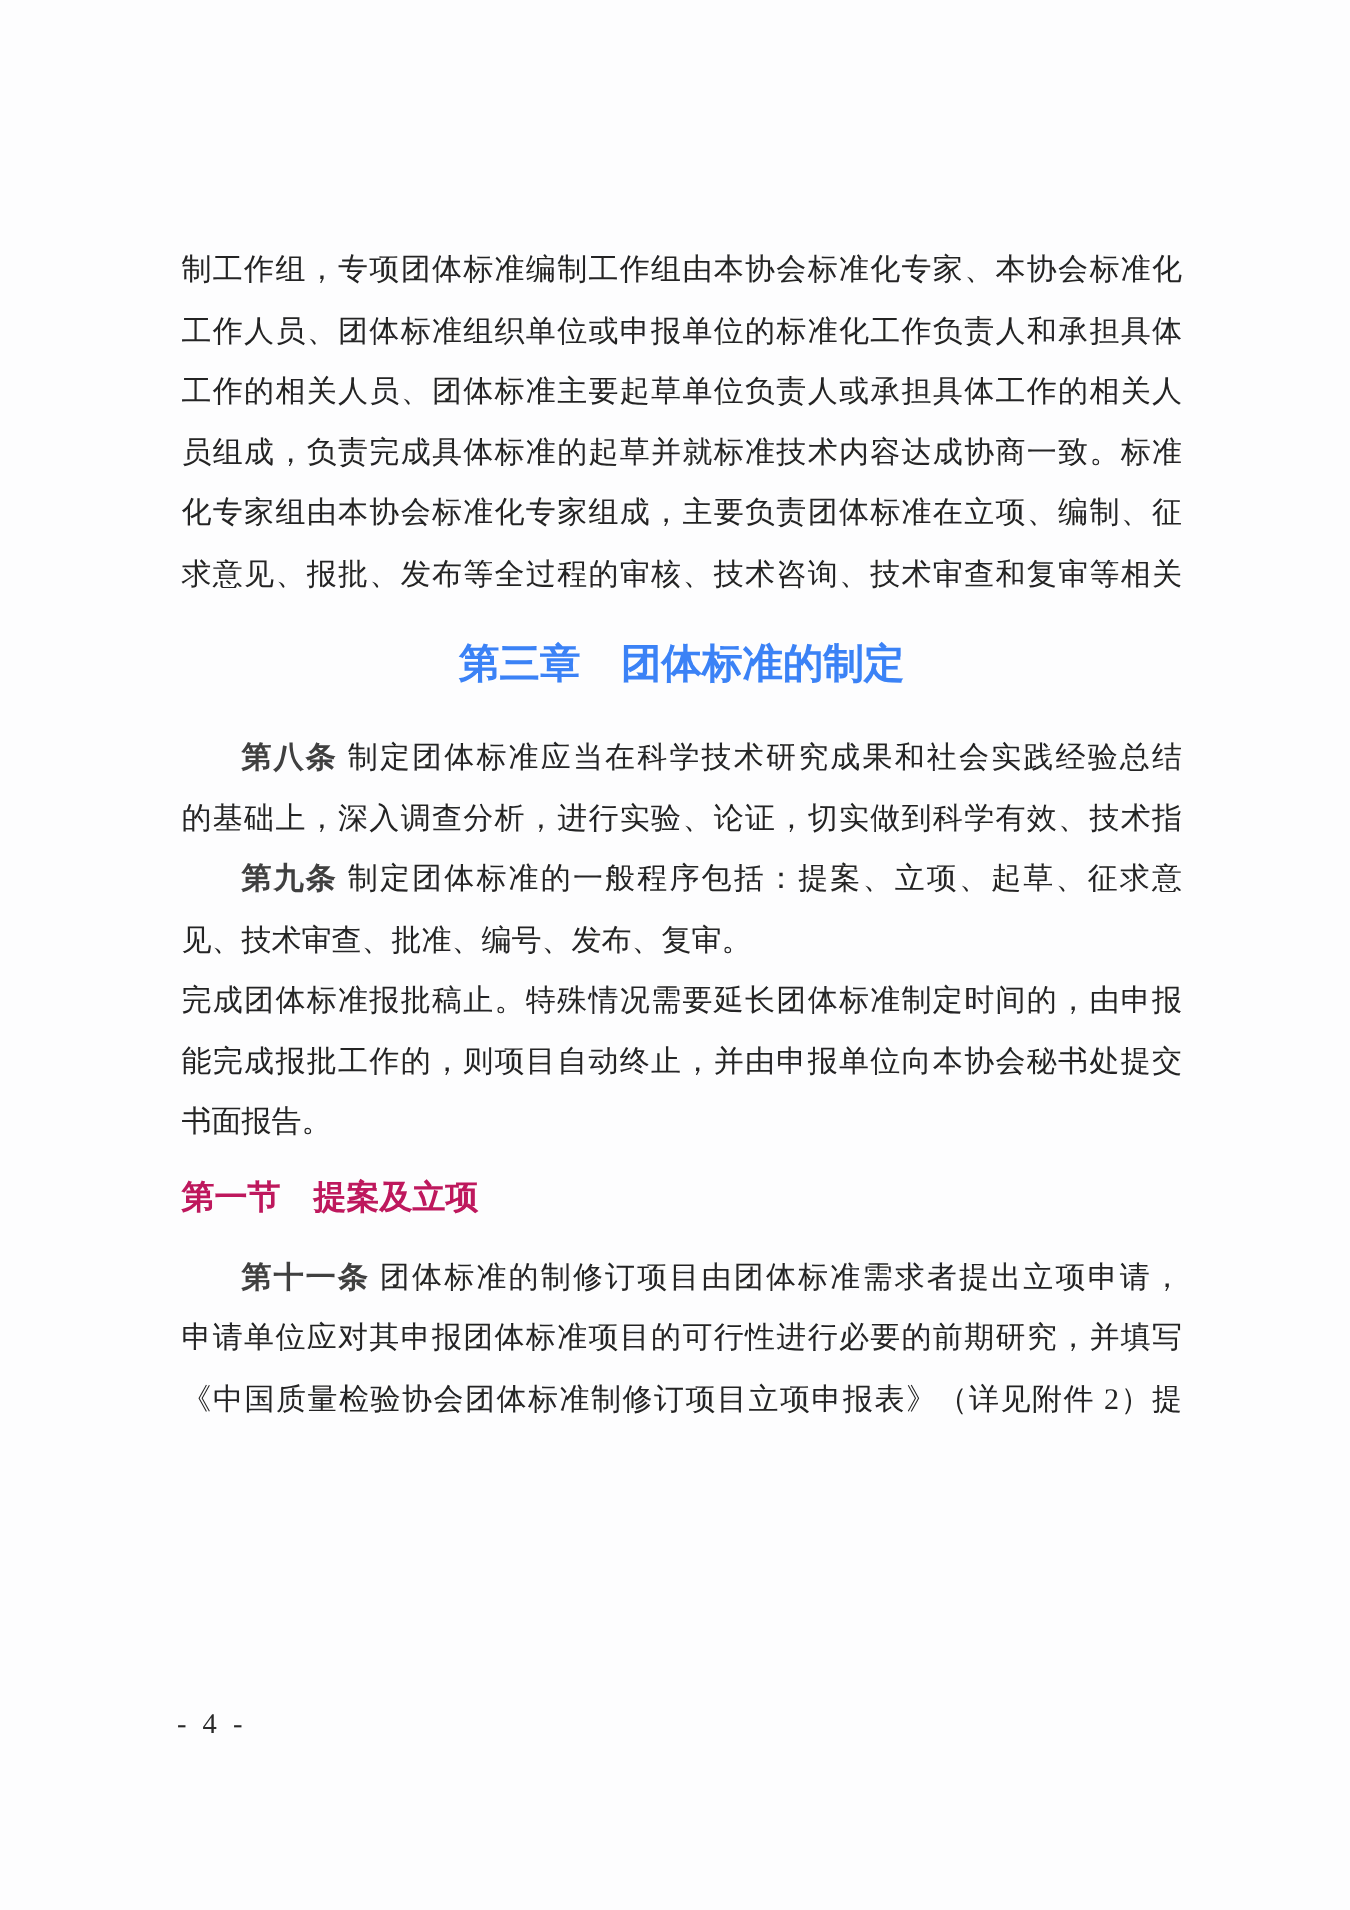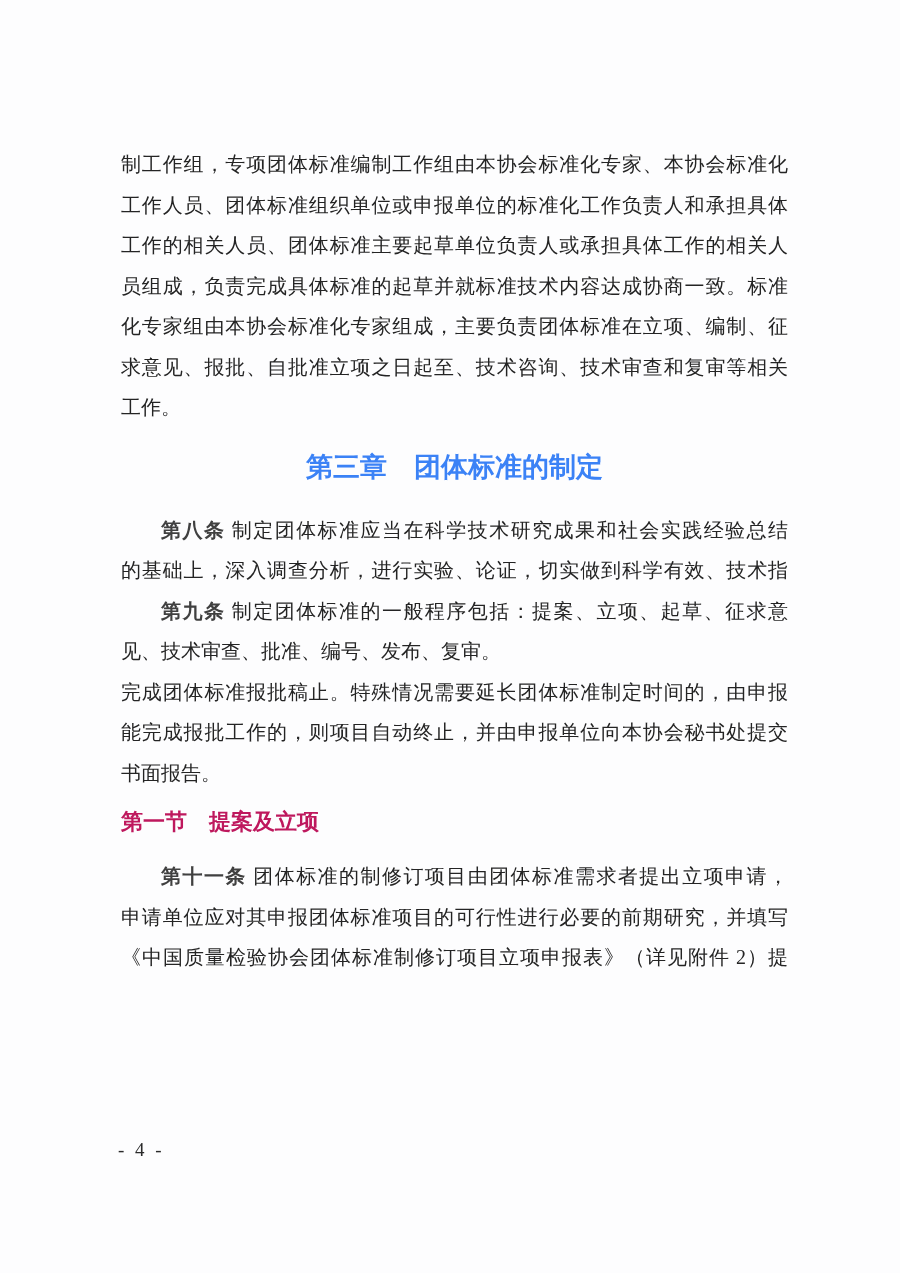--- a/index.html
+++ b/index.html
@@ -13,21 +13,21 @@
     height: 1273px;
     margin: 0 auto;
     background: #fdfdfe;
     color: #222222;
     font-family: "Liberation Serif", "DejaVu Serif", serif;
     overflow: hidden;
   }
   .content {
     position: absolute;
     left: 121px;
-    top: 144px;
+    top: 160px;
     width: 667px;
   }
   .para { margin: 0; }
   .line {
     font-size: 20px;
     line-height: 40.5px;
     text-align: justify;
     text-justify: inter-character;
     color: #242424;
   }
@@ -68,22 +68,21 @@
 <body>
 
 <div class="page">
   <div class="content" id="doc">
       <div class="para">
         <div class="line just">制工作组，专项团体标准编制工作组由本协会标准化专家、本协会标准化</div>
         <div class="line just">工作人员、团体标准组织单位或申报单位的标准化工作负责人和承担具体</div>
         <div class="line just">工作的相关人员、团体标准主要起草单位负责人或承担具体工作的相关人</div>
         <div class="line just">员组成，负责完成具体标准的起草并就标准技术内容达成协商一致。标准</div>
         <div class="line just">化专家组由本协会标准化专家组成，主要负责团体标准在立项、编制、征</div>
-        <div class="line just">求意见、报批、自批准立项之日起至、技术咨询、技术审查和复审等相关</div>
-        <div class="line last">工作。</div>
+        <div class="line just">求意见、报批、发布等全过程的审核、技术咨询、技术审查和复审等相关</div>
       </div>
       <div class="h1">第三章　团体标准的制定</div>
       <div class="para">
         <div class="line just ind"><span class="lead">第八条</span> 制定团体标准应当在科学技术研究成果和社会实践经验总结</div>
         <div class="line just">的基础上，深入调查分析，进行实验、论证，切实做到科学有效、技术指</div>
       </div>
       <div class="para">
         <div class="line just ind"><span class="lead">第九条</span> 制定团体标准的一般程序包括：提案、立项、起草、征求意</div>
         <div class="line last">见、技术审查、批准、编号、发布、复审。</div>
       </div>

